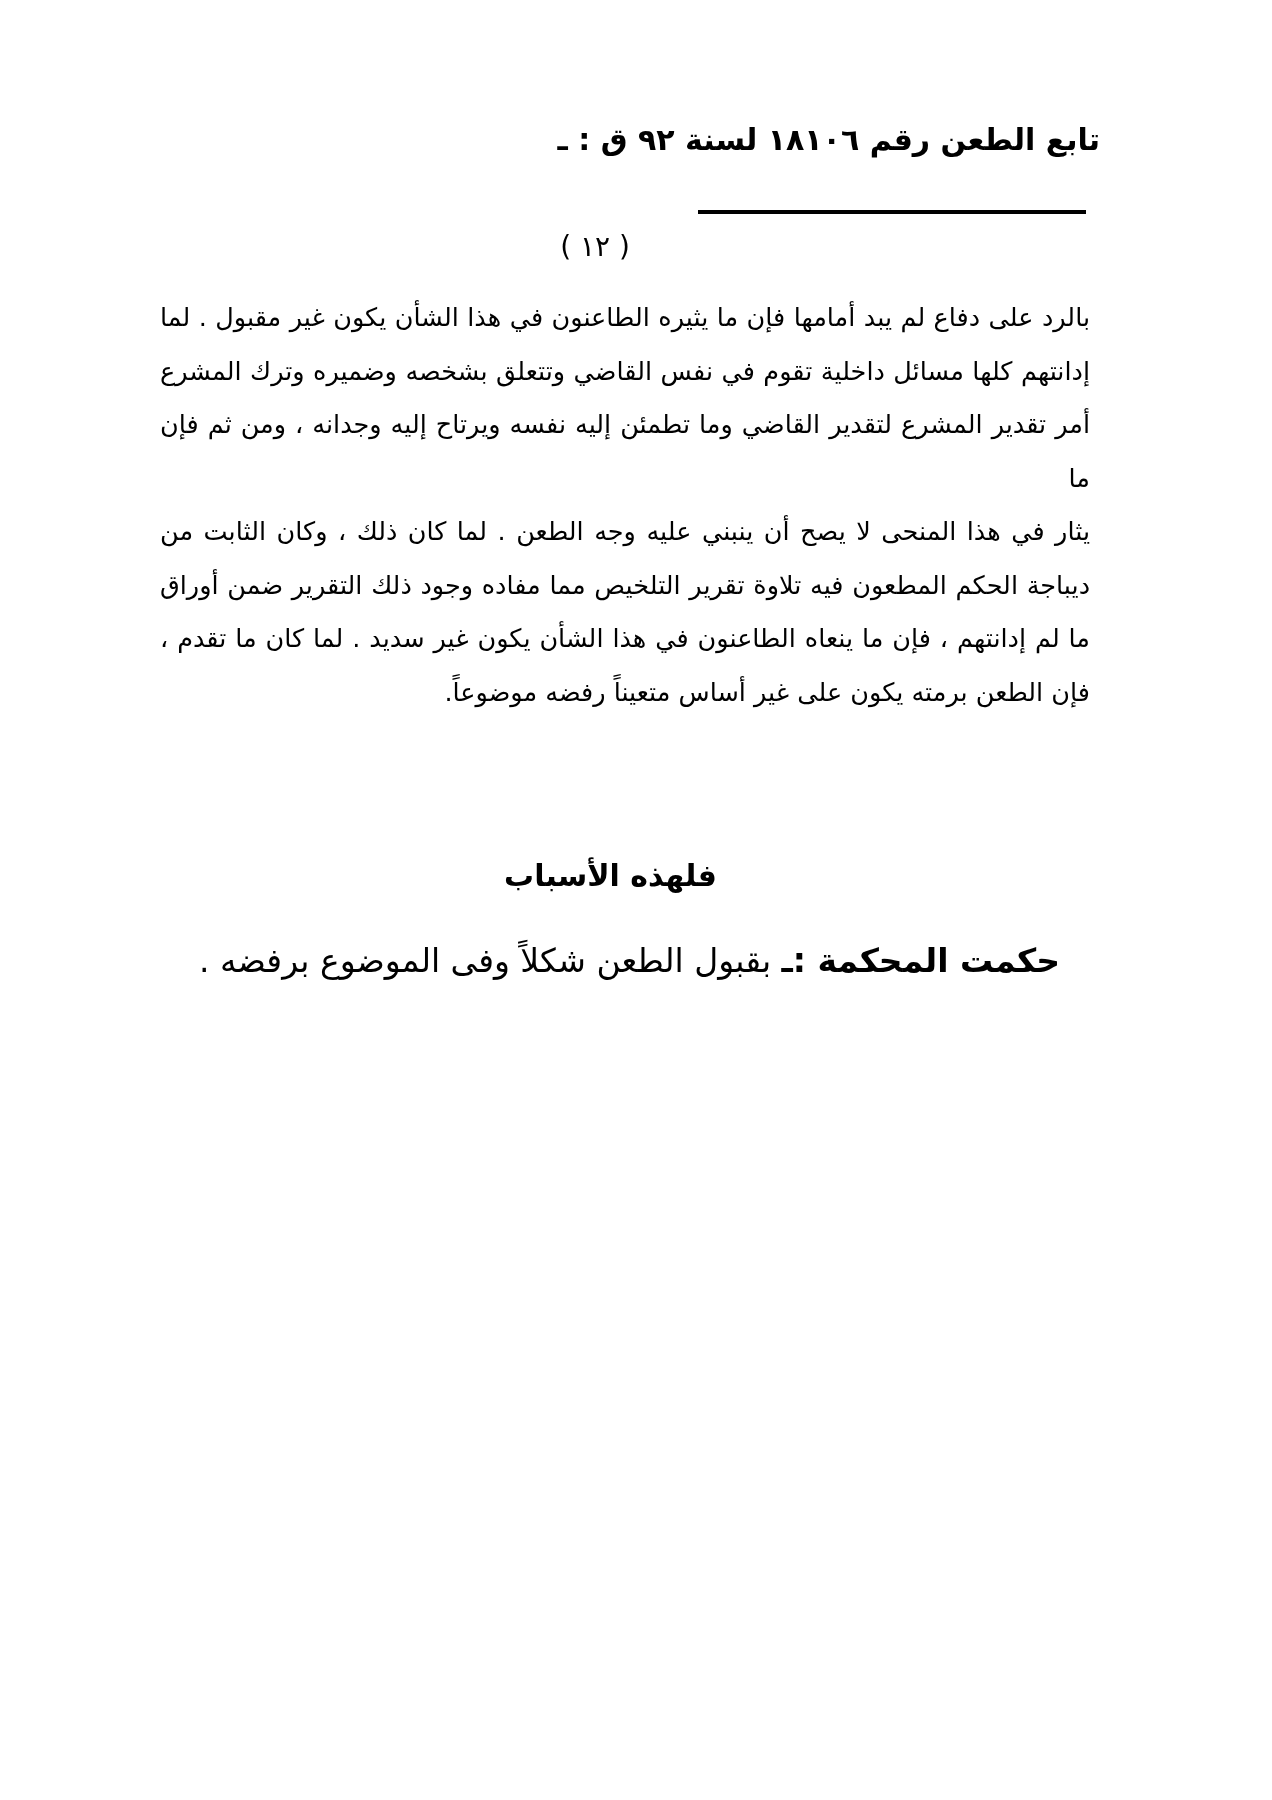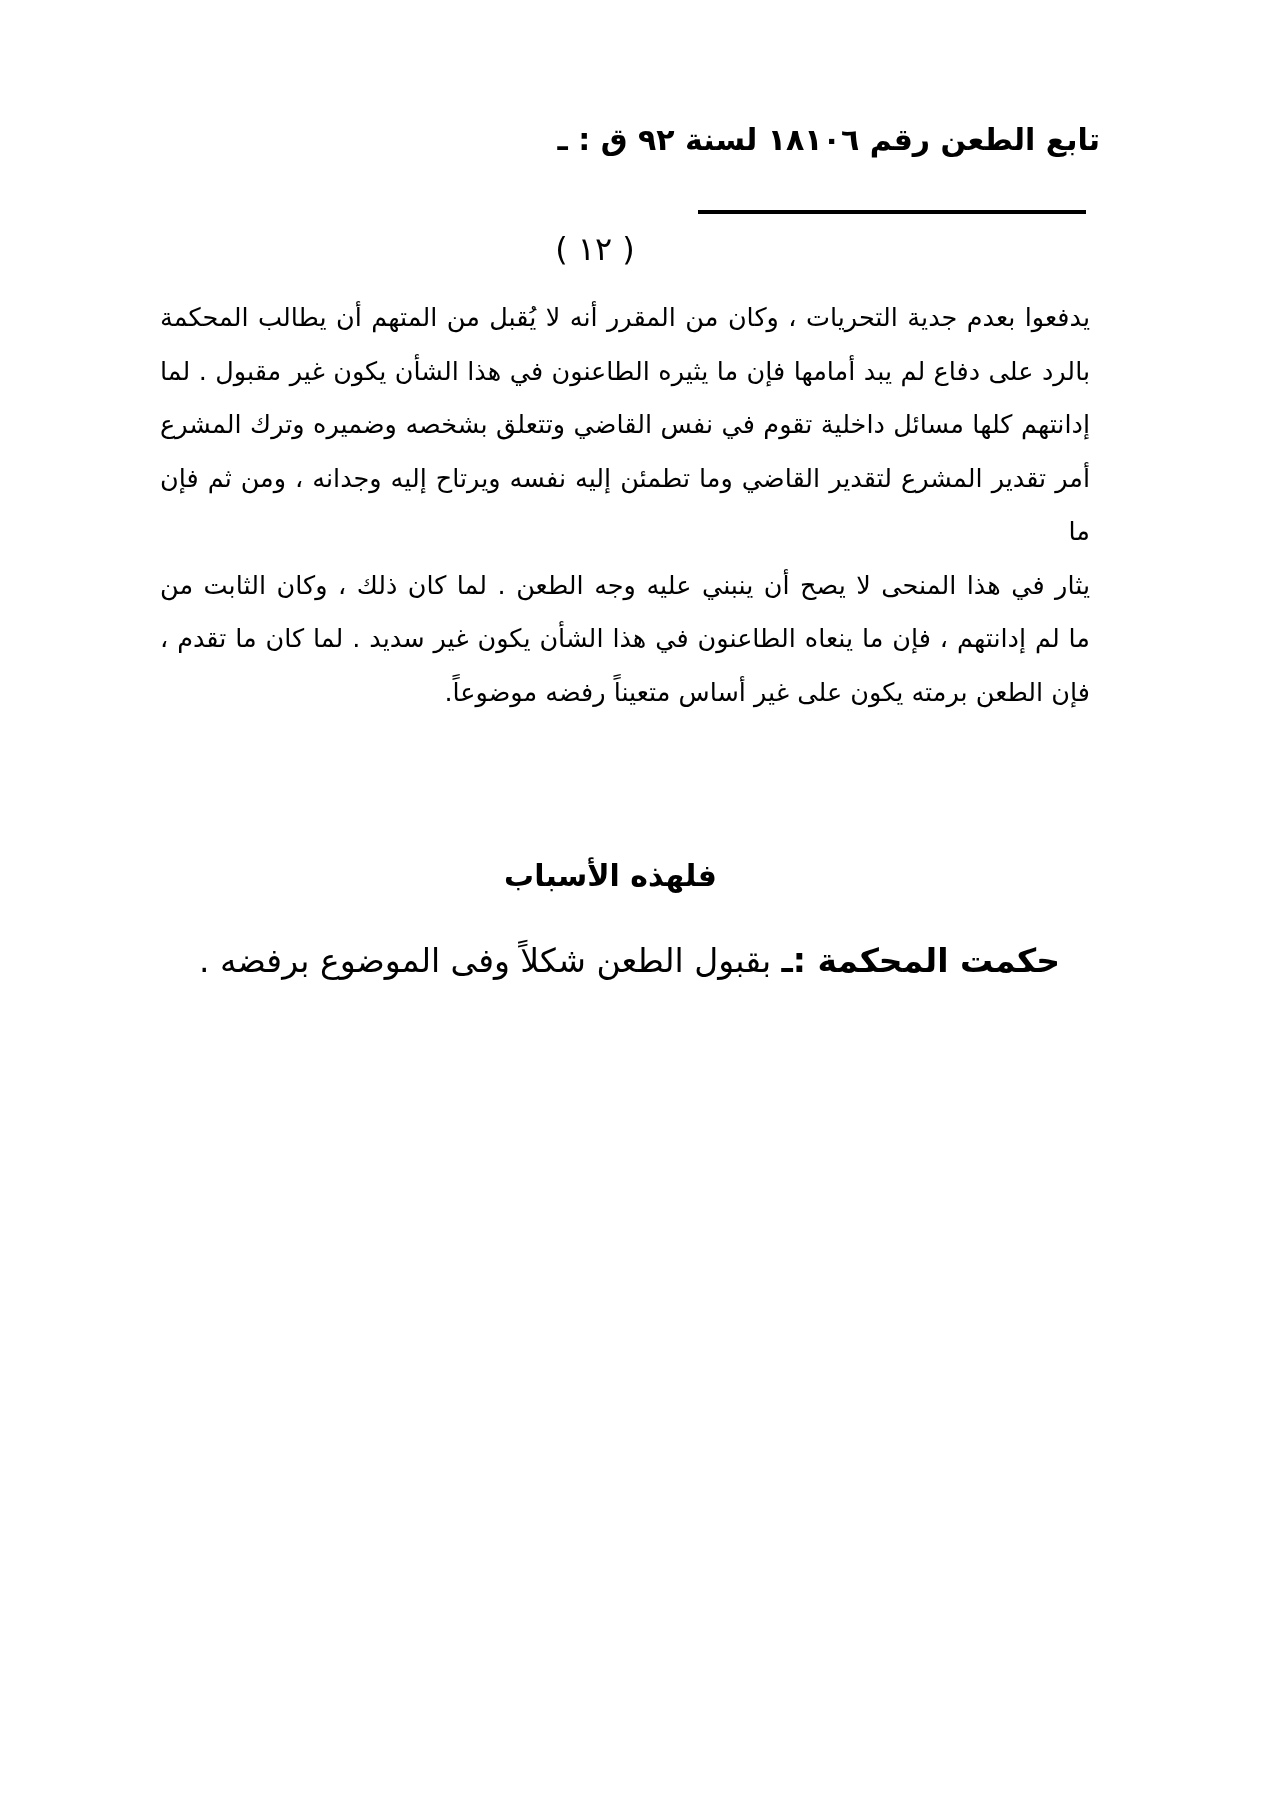--- a/index.html
+++ b/index.html
@@ -33,21 +33,21 @@
     width: 388px;
     height: 4px;
     background: #000000;
   }
   .page-number {
     position: absolute;
     top: 230px;
     left: 0;
     right: 82px;
     text-align: center;
-    font-size: 32px;
+    font-size: 28px;
     direction: rtl;
   }
   .body-text {
     position: absolute;
     top: 291px;
     right: 182px;
     left: 160px;
     direction: rtl;
     font-size: 25.5px;
     line-height: 53.5px;
@@ -92,25 +92,25 @@
 
 <div class="page">
 
   <div class="case-header">تابع الطعن رقم ١٨١٠٦ لسنة ٩٢ ق : ـ</div>
 
   <div class="header-rule"></div>
 
   <div class="page-number">( ١٢ )</div>
 
   <div class="body-text">
-    <p class="line-justify">يدفعوا بعدم جدية التحريات ، وكان من المقرر أنه لا يُقبل من المتهم أن يطالب المحكمة</p>
     <p class="line-justify">بالرد على دفاع لم يبد أمامها فإن ما يثيره الطاعنون في هذا الشأن يكون غير مقبول . لما</p>
     <p class="line-justify">إدانتهم كلها مسائل داخلية تقوم في نفس القاضي وتتعلق بشخصه وضميره وترك المشرع</p>
     <p class="line-justify">أمر تقدير المشرع لتقدير القاضي وما تطمئن إليه نفسه ويرتاح إليه وجدانه ، ومن ثم فإن ما</p>
     <p class="line-justify">يثار في هذا المنحى لا يصح أن ينبني عليه وجه الطعن . لما كان ذلك ، وكان الثابت من</p>
+    <p class="line-justify">ديباجة الحكم المطعون فيه تلاوة تقرير التلخيص مما مفاده وجود ذلك التقرير ضمن أوراق</p>
     <p class="line-justify">ما لم إدانتهم ، فإن ما ينعاه الطاعنون في هذا الشأن يكون غير سديد . لما كان ما تقدم ،</p>
     <p class="line-last">فإن الطعن برمته يكون على غير أساس متعيناً رفضه موضوعاً.</p>
   </div>
 
   <div class="reasons-heading">فلهذه الأسباب</div>
 
   <div class="ruling-line">
     <span class="ruling-label">حكمت المحكمة :ـ</span>
     <span class="ruling-text">بقبول الطعن شكلاً وفى الموضوع برفضه .</span>
   </div>

